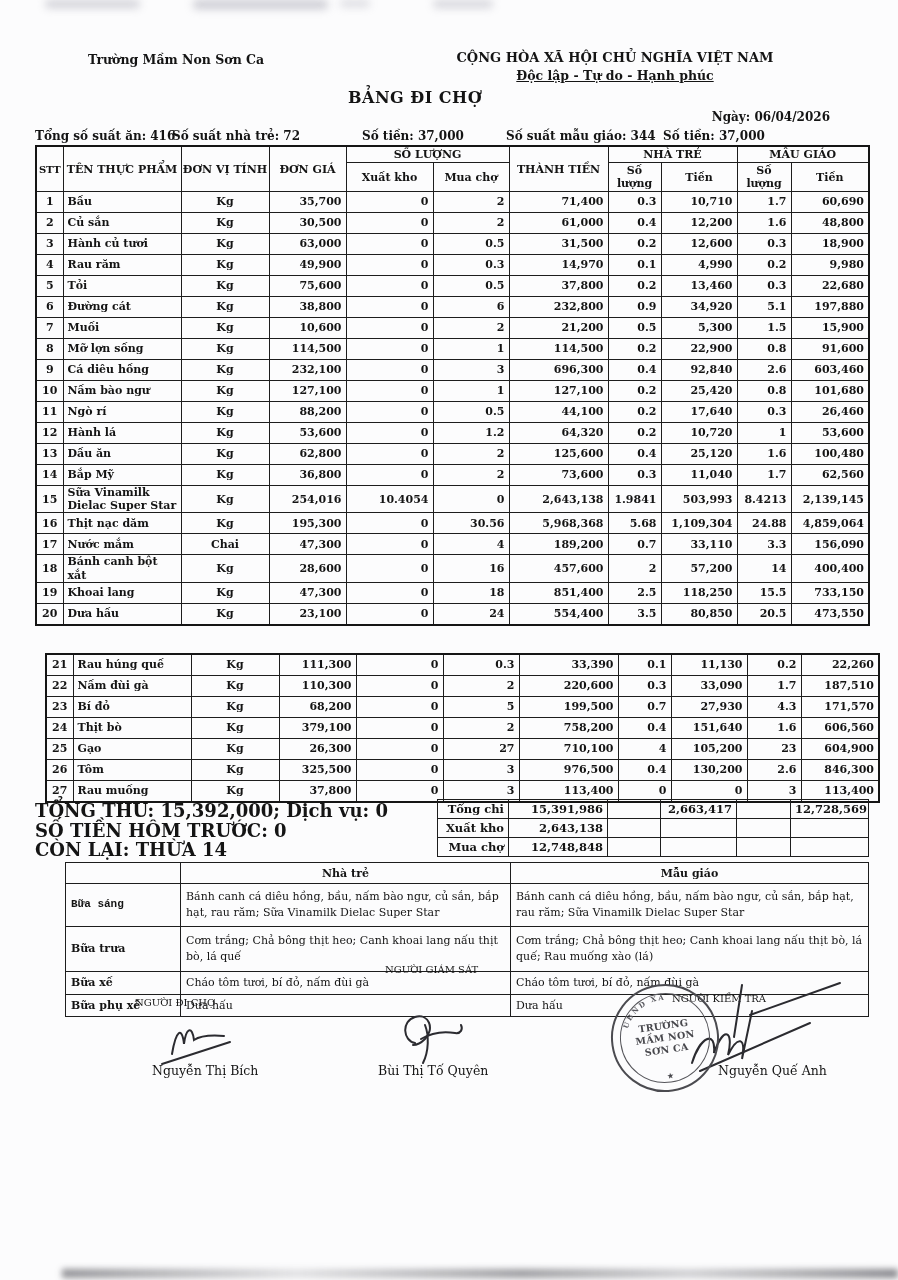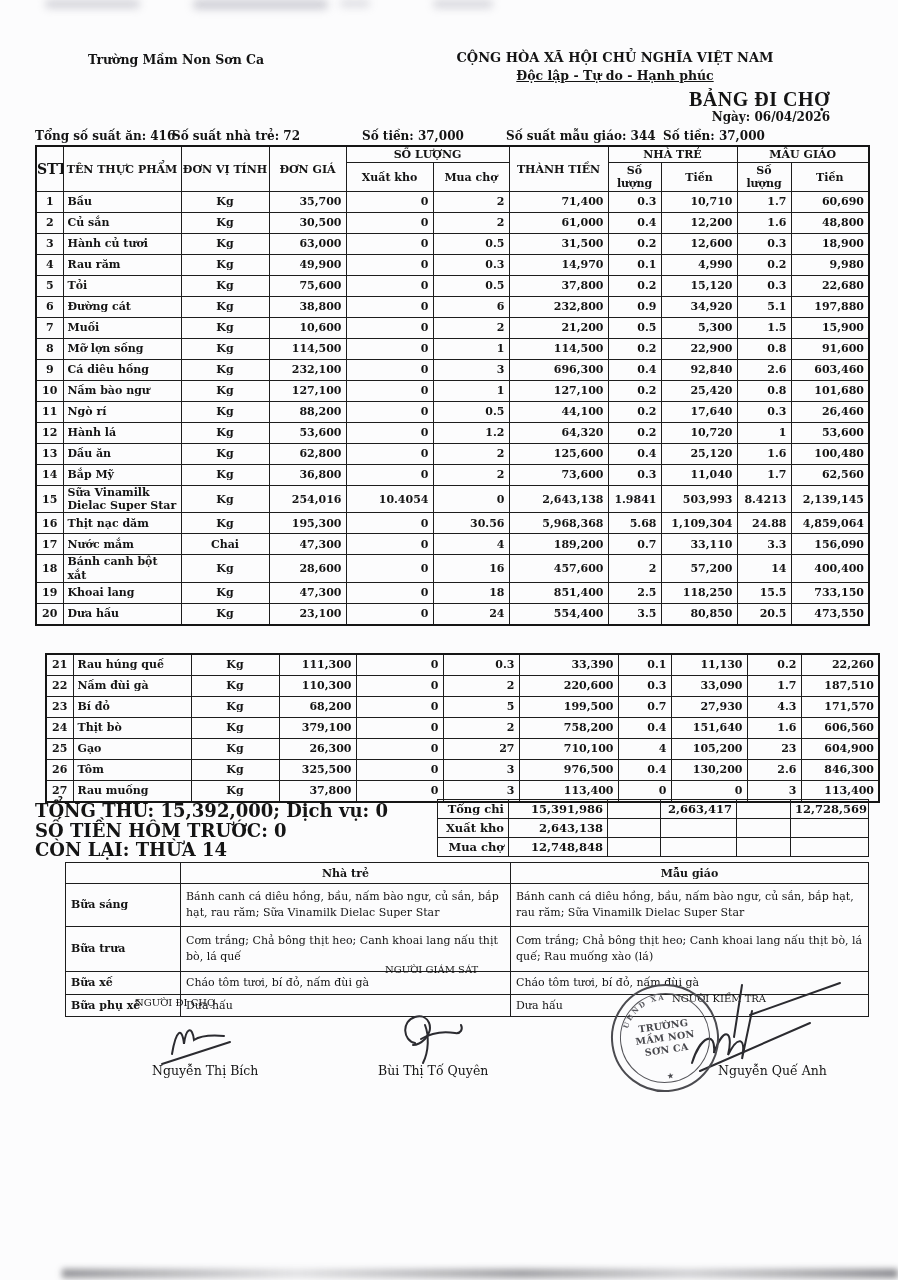--- a/index.html
+++ b/index.html
@@ -11,21 +11,21 @@
   
   .smudge{position:absolute;background:#9a9aa8;filter:blur(4px);border-radius:4px;}
   .edge-bottom{position:absolute;left:62px;right:0;top:1269px;height:9px;
     background:linear-gradient(to right,rgba(40,40,48,.5),rgba(40,40,48,.12) 28%,rgba(40,40,48,.45) 55%,rgba(40,40,48,.2) 75%,rgba(40,40,48,.55));
     filter:blur(3px);}
 
   
   .school{left:88px;top:52px;font-size:12.5px;}
   .national{left:430px;top:50px;width:370px;text-align:center;font-size:13px;}
   .national .l2{font-size:12.5px;text-decoration:underline;margin-top:3px;}
-  .title{left:0;top:88px;width:830px;text-align:right;font-size:20px;letter-spacing:.5px;font-family:Liberation Serif, serif;}
+  .title{left:0;top:88px;width:830px;text-align:center;font-size:16px;letter-spacing:.5px;}
   .dateline{left:0;top:110px;width:830px;text-align:right;font-size:12px;}
   .stats span{position:absolute;font-size:12px;font-weight:bold;white-space:nowrap;}
 
   
   table{border-collapse:collapse;table-layout:fixed;}
   .grid td,.grid th{border:1px solid #1d1d1d;font-size:11px;padding:0 3px;overflow:hidden;}
   .grid{border:2px solid #151515;}
   .grid th{text-align:center;font-weight:bold;padding:1px 1px;}
   .grid td{height:20px;vertical-align:middle;line-height:1.2;font-weight:bold;}
   td.c-stt{text-align:center;padding:0;}
@@ -101,21 +101,21 @@
       <col style="width:87px">
         <col style="width:76px">
         <col style="width:99px">
         <col style="width:53px">
       <col style="width:76px">
         <col style="width:54px">
         <col style="width:78px">
     </colgroup>
     <thead>
       <tr>
-        <th rowspan="2" style="font-size:14px;padding:0;">STT</th>
+        <th rowspan="2" style="font-size:10px;padding:0;">STT</th>
         <th rowspan="2">TÊN THỰC PHẨM</th>
         <th rowspan="2">ĐƠN VỊ TÍNH</th>
         <th rowspan="2">ĐƠN GIÁ</th>
         <th colspan="2">SỐ LƯỢNG</th>
         <th rowspan="2">THÀNH TIỀN</th>
         <th colspan="2">NHÀ TRẺ</th>
         <th colspan="2">MẪU GIÁO</th>
       </tr>
       <tr>
         <th>Xuất kho</th>
@@ -181,21 +181,21 @@
         </tr>
         <tr>
           <td class="c-stt">5</td>
           <td class="c-name">Tỏi</td>
           <td class="c-unit">Kg</td>
           <td class="c-num">75,600</td>
           <td class="c-num">0</td>
           <td class="c-num">0.5</td>
           <td class="c-num">37,800</td>
           <td class="c-num">0.2</td>
-          <td class="c-num">15,120</td>
+          <td class="c-num">13,460</td>
           <td class="c-num">0.3</td>
           <td class="c-num">22,680</td>
         </tr>
         <tr>
           <td class="c-stt">6</td>
           <td class="c-name">Đường cát</td>
           <td class="c-unit">Kg</td>
           <td class="c-num">38,800</td>
           <td class="c-num">0</td>
           <td class="c-num">6</td>
@@ -550,21 +550,21 @@
       </colgroup>
     <thead>
       <tr>
         <th></th>
         <th>Nhà trẻ</th>
         <th>Mẫu giáo</th>
       </tr>
     </thead>
     <tbody>
       <tr>
-        <td class="mlab" style="height:38px;">Bữa sáng</td>
+        <td class="mlab" style="height:38px;font-family:Liberation Mono, monospace;">Bữa sáng</td>
         <td>Bánh canh cá diêu hồng, bầu, nấm bào ngư, củ sắn, bắp hạt, rau răm; Sữa Vinamilk Dielac Super Star</td>
         <td>Bánh canh cá diêu hồng, bầu, nấm bào ngư, củ sắn, bắp hạt, rau răm; Sữa Vinamilk Dielac Super Star</td>
       </tr>
       <tr>
         <td class="mlab" style="height:40px;">Bữa trưa</td>
         <td>Cơm trắng; Chả bông thịt heo; Canh khoai lang nấu thịt bò, lá quế</td>
         <td>Cơm trắng; Chả bông thịt heo; Canh khoai lang nấu thịt bò, lá quế; Rau muống xào (lá)</td>
       </tr>
       <tr>
         <td class="mlab" style="height:18px;">Bữa xế</td>

